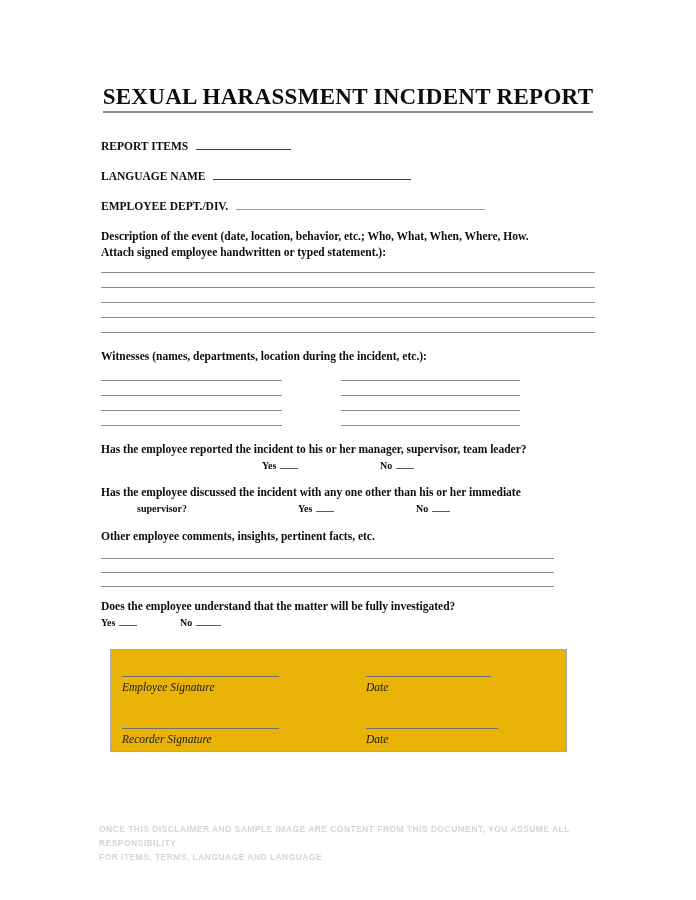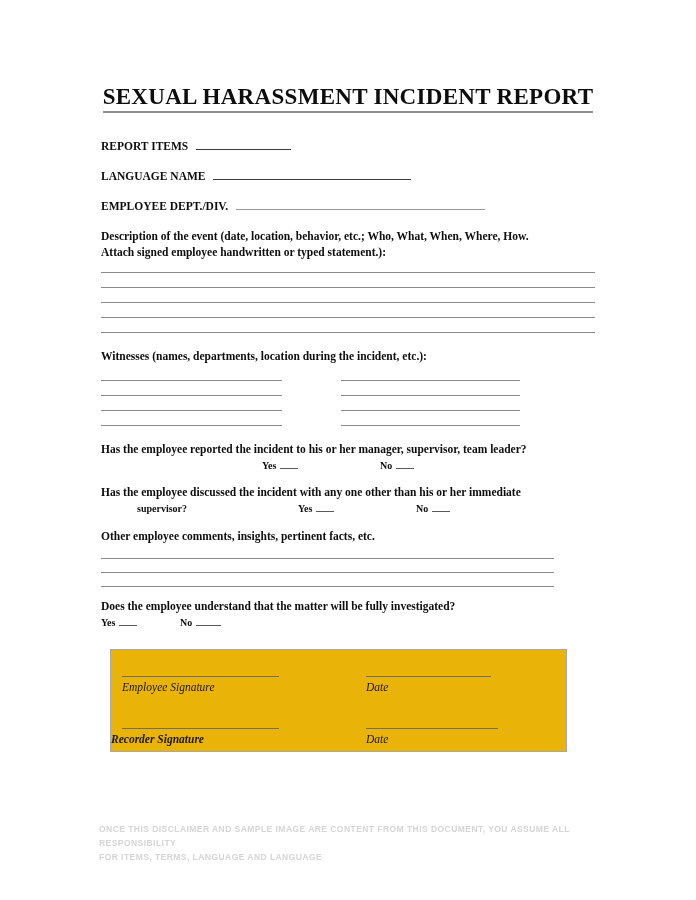--- a/index.html
+++ b/index.html
@@ -87,21 +87,21 @@
     font-size: 11.5px; font-style: italic; line-height: 14px;
     color: #1a1a1a;
     white-space: nowrap;
   }
   .sl-1 { left: 11px; top: 0; width: 157px; }
   .dl-1 { left: 255px; top: 0; width: 125px; }
   .sl-2 { left: 11px; top: 52px; width: 157px; }
   .dl-2 { left: 255px; top: 52px; width: 132px; }
   .slab-1 { left: 11px; top: 30px; }
   .dlab-1 { left: 255px; top: 30px; }
-  .slab-2 { left: 0; top: 82px; font-weight: bold; }
+  .slab-2 { left: 11px; top: 82px; }
   .dlab-2 { left: 255px; top: 82px; }
 
   
   .disclaimer {
     left: 99px; top: 822px; width: 520px;
     font-family: "Liberation Sans", sans-serif;
     font-size: 8.5px; line-height: 14px;
     letter-spacing: 0.45px;
     color: #d5d5d5;
     font-weight: bold;

